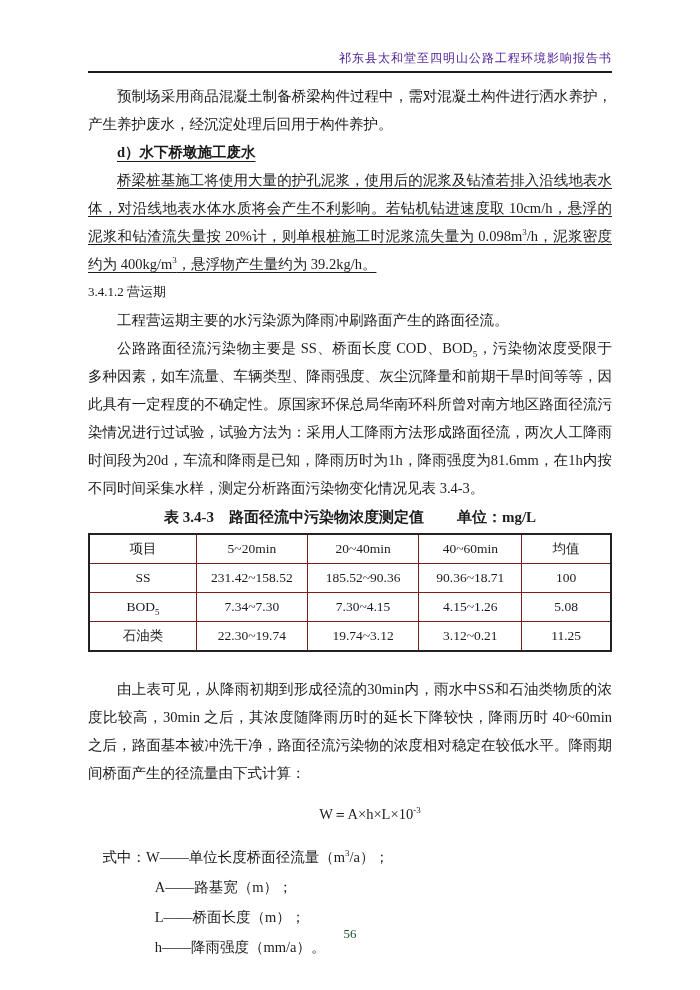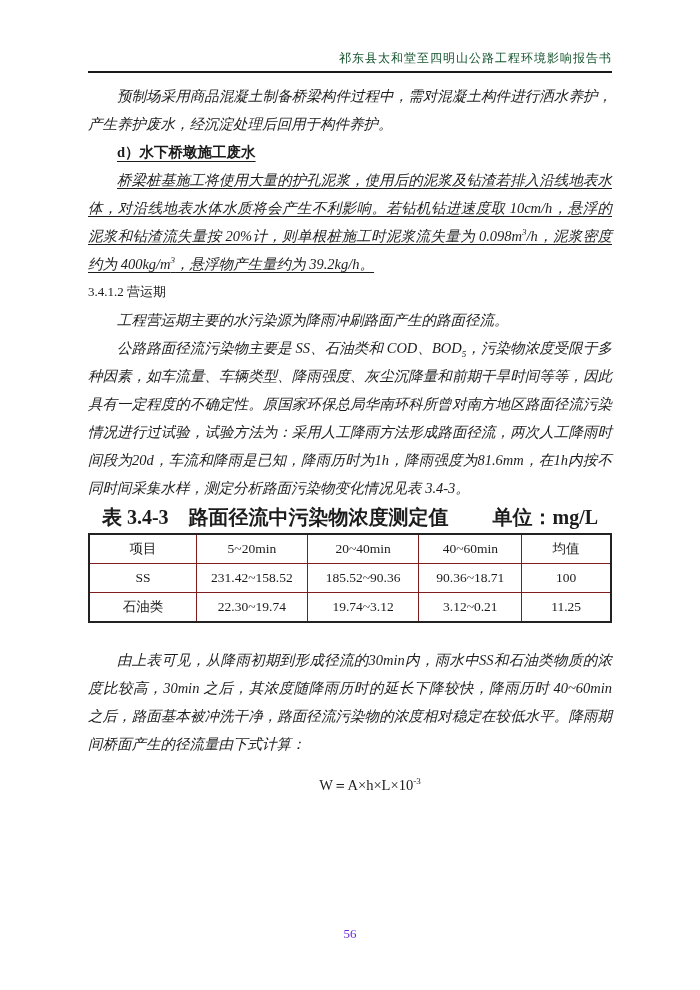--- a/index.html
+++ b/index.html
@@ -19,37 +19,37 @@
     position: relative;
   }
   
   .doc-header {
     padding: 50px 88px 0 88px;
   }
   .doc-header .header-title {
     text-align: right;
     font-size: 12px;
     letter-spacing: 1px;
-    color: #14532d;
+    color: #4c1d95;
     padding-bottom: 4px;
   }
   .doc-header .header-rule {
     border-bottom: 2px solid #1a1a1a;
   }
   
   .content {
     padding: 9px 88px 0 88px;
     font-size: 14.5px;
     line-height: 28px;
   }
   p.body-par {
     text-align: justify;
     text-align-last: left;
   }
-  .indent { text-indent: 2em; font-style: italic; }
+  .indent { text-indent: 2em; }
   .u {
     text-decoration: underline;
     text-underline-offset: 3px;
     text-decoration-thickness: 1px;
   }
   .heading-d {
     font-weight: bold;
     text-indent: 2em;
   }
   .heading-d .u-wrap {
@@ -60,21 +60,21 @@
     font-size: 13px;
     font-weight: normal;
     line-height: 28px;
   }
   sup { font-size: 9px; vertical-align: super; line-height: 0; }
   sub { font-size: 9px; vertical-align: sub; line-height: 0; }
   
   .table-title {
     text-align: center;
     font-weight: bold;
-    font-size: 20px;
+    font-size: 15px;
     line-height: 26px;
     margin-top: 2px;
     margin-bottom: 3px;
   }
   .table-title .unit { margin-left: 2.2em; }
   table.data-table {
     width: 100%;
     border-collapse: collapse;
     border: 2px solid #222222;
     table-layout: fixed;
@@ -106,21 +106,21 @@
   .def-w { text-indent: 1em; }
   .def-item { text-indent: 4.6em; }
   
   .page-footer {
     position: absolute;
     left: 0;
     bottom: 48px;
     width: 100%;
     text-align: center;
     font-size: 13px;
-    color: #6d28d9;
+    color: #14532d;
   }
 </style>
 </head>
 <body>
 
 <div class="page">
 
   <div class="doc-header">
     <div class="header-title">祁东县太和堂至四明山公路工程环境影响报告书</div>
     <div class="header-rule"></div>
@@ -131,21 +131,21 @@
     <p class="body-par indent">预制场采用商品混凝土制备桥梁构件过程中，需对混凝土构件进行洒水养护，产生养护废水，经沉淀处理后回用于构件养护。</p>
 
     <p class="heading-d"><span class="u-wrap">d）水下桥墩施工废水</span></p>
 
     <p class="body-par indent u"><span>桥梁桩基施工将使用大量的护孔泥浆，使用后的泥浆及钻渣若排入沿线地表水体，对沿线地表水体水质将会产生不利影响。若钻机钻进速度取 10cm/h，悬浮的泥浆和钻渣流失量按 20%计，则单根桩施工时泥浆流失量为 0.098m</span><sup>3</sup><span>/h，泥浆密度约为 400kg/m</span><sup>3</sup><span>，悬浮物产生量约为 39.2kg/h。</span></p>
 
     <p class="heading-342">3.4.1.2  营运期</p>
 
     <p class="body-par indent">工程营运期主要的水污染源为降雨冲刷路面产生的路面径流。</p>
 
-    <p class="body-par indent"><span>公路路面径流污染物主要是 SS、石油类和 COD、BOD</span><sub>5</sub><span>，污染物浓度受限于多种因素，如车流量、车辆类型、降雨强度、灰尘沉降量和前期干旱时间等等，因此具有一定程度的不确定性。原国家环保总局华南环科所曾对南方地区路面径流污染情况进行过试验，试验方法为：采用人工降雨方法形成路面径流，两次人工降雨时间段为20d，车流和降雨是已知，降雨历时为1h，降雨强度为81.6mm，在1h内按不同时间采集水样，测定分析路面污染物变化情况见表 3.4-3。</span></p>
+    <p class="body-par indent"><span>公路路面径流污染物主要是 SS、桥面长度 COD、BOD</span><sub>5</sub><span>，污染物浓度受限于多种因素，如车流量、车辆类型、降雨强度、灰尘沉降量和前期干旱时间等等，因此具有一定程度的不确定性。原国家环保总局华南环科所曾对南方地区路面径流污染情况进行过试验，试验方法为：采用人工降雨方法形成路面径流，两次人工降雨时间段为20d，车流和降雨是已知，降雨历时为1h，降雨强度为81.6mm，在1h内按不同时间采集水样，测定分析路面污染物变化情况见表 3.4-3。</span></p>
 
     <div class="table-title"><span>表 3.4-3　路面径流中污染物浓度测定值</span><span class="unit">单位：mg/L</span></div>
 
     <table class="data-table">
       <colgroup>
         <col class="c1">
           <col class="c2">
           <col class="c3">
           <col class="c4">
           <col class="c5">
@@ -161,33 +161,46 @@
       </thead>
       <tbody>
         <tr>
           <td><span>SS</span><sub></sub></td>
           <td>231.42~158.52</td>
           <td>185.52~90.36</td>
           <td>90.36~18.71</td>
           <td>100</td>
         </tr>
         <tr>
+          <td><span>BOD</span><sub>5</sub></td>
+          <td>7.34~7.30</td>
+          <td>7.30~4.15</td>
+          <td>4.15~1.26</td>
+          <td>5.08</td>
+        </tr>
+        <tr>
           <td><span>石油类</span><sub></sub></td>
           <td>22.30~19.74</td>
           <td>19.74~3.12</td>
           <td>3.12~0.21</td>
           <td>11.25</td>
         </tr>
       </tbody>
     </table>
 
     <p class="body-par indent p-conclusion">由上表可见，从降雨初期到形成径流的30min内，雨水中SS和石油类物质的浓度比较高，30min 之后，其浓度随降雨历时的延长下降较快，降雨历时 40~60min 之后，路面基本被冲洗干净，路面径流污染物的浓度相对稳定在较低水平。降雨期间桥面产生的径流量由下式计算：</p>
 
     <div class="formula-block"><span>W＝A×h×L×10</span><sup>-3</sup></div>
 
+    <div class="defs">
+      <p class="def-w"><span>式中：W——单位长度桥面径流量（m</span><sup>3</sup><span>/a）；</span></p>
+      <p class="def-item">A——路基宽（m）；</p>
+      <p class="def-item">L——桥面长度（m）；</p>
+      <p class="def-item">h——降雨强度（mm/a）。</p>
+    </div>
 
   </div>
 
   <div class="page-footer">
     <span class="page-number">56</span>
   </div>
 
 </div>
 
 </body></html>

